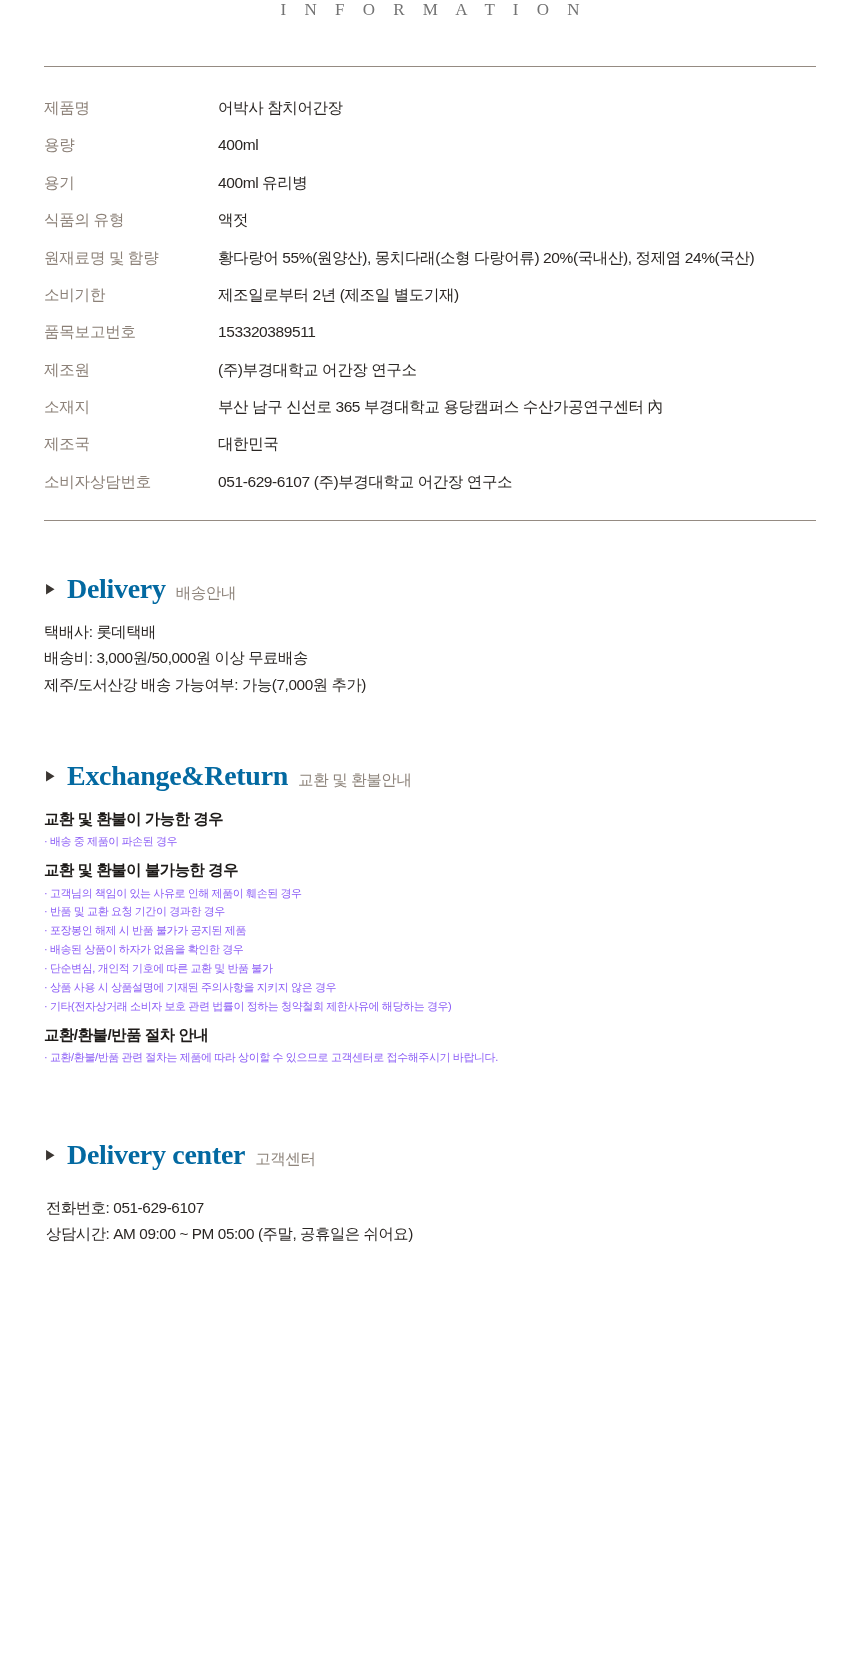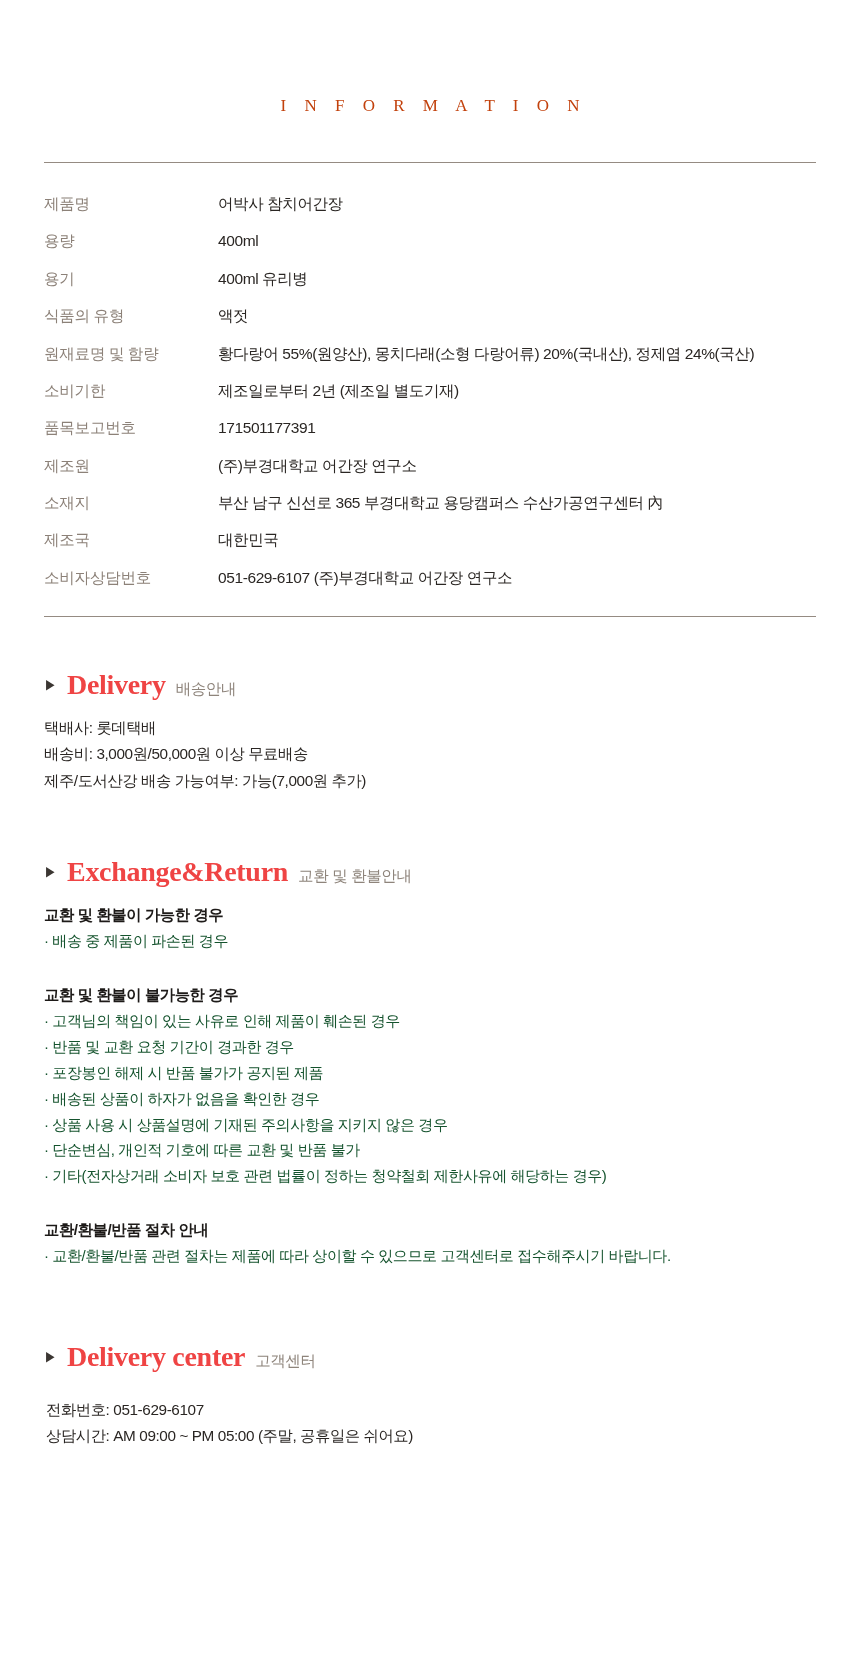--- a/index.html
+++ b/index.html
@@ -21,22 +21,21 @@
     box-sizing: border-box;
     padding: 0 44px;
   }
 
   
   .info-title {
     text-align: center;
     font-family: "Liberation Serif", serif;
     font-size: 17px;
     letter-spacing: 7px;
-    color: #c2410c;
-    padding-top: 96px;
+    color: #737373;
     padding-left: 7px;
   }
   .rule {
     height: 1px;
     background: #958b82;
     margin-top: 46px;
   }
   .rule.bottom {
     margin-top: 20px;
     background: #958b82;
@@ -79,49 +78,49 @@
     color: #3b3632;
     font-size: 13px;
     line-height: 1;
     position: relative;
     top: -4px;
   }
   .en {
     font-family: "Liberation Serif", serif;
     font-weight: bold;
     font-size: 28px;
-    color: #ef4444;
+    color: #0369a1;
     letter-spacing: -0.3px;
   }
   .kr {
     font-size: 15.5px;
     color: #8e847b;
     letter-spacing: -0.4px;
     text-align: center;
   }
   .body-line {
     font-size: 15.3px;
     line-height: 1.72;
     color: #2a2623;
     letter-spacing: -0.4px;
   }
   .sub-head {
     font-size: 15.3px;
     font-weight: bold;
     color: #1d1a18;
     line-height: 1.72;
     letter-spacing: -0.4px;
-    margin-top: 28px;
+    margin-top: 6px;
   }
   .sub-head.first { margin-top: 8px; }
   .list { margin: 0; padding: 0; list-style: none; }
   .list li {
-    font-size: 15px;
+    font-size: 11px;
     line-height: 1.72;
-    color: #14532d;
+    color: #8b5cf6;
     letter-spacing: -0.4px;
   }
 
   .delivery-block { margin-top: 10px; }
   .section.delivery { margin-top: 52px; }
   .section.exchange { margin-top: 62px; }
   .section.customer { margin-top: 72px; padding-bottom: 70px; }
   .customer-lines { margin-top: 24px; padding-left: 2px; }
 </style>
 </head>
@@ -154,21 +153,21 @@
       <tr>
         <td class="k">원재료명 및 함량</td>
         <td class="v">황다랑어 55%(원양산), 몽치다래(소형 다랑어류) 20%(국내산), 정제염 24%(국산)</td>
       </tr>
       <tr>
         <td class="k">소비기한</td>
         <td class="v">제조일로부터 2년 (제조일 별도기재)</td>
       </tr>
       <tr>
         <td class="k">품목보고번호</td>
-        <td class="v">171501177391</td>
+        <td class="v">153320389511</td>
       </tr>
       <tr>
         <td class="k">제조원</td>
         <td class="v">(주)부경대학교 어간장 연구소</td>
       </tr>
       <tr>
         <td class="k">소재지</td>
         <td class="v">부산 남구 신선로 365 부경대학교 용당캠퍼스 수산가공연구센터 內</td>
       </tr>
       <tr>
@@ -208,22 +207,22 @@
     <ul class="list">
       <li>· 배송 중 제품이 파손된 경우</li>
     </ul>
 
     <div class="sub-head">교환 및 환불이 불가능한 경우</div>
     <ul class="list">
       <li>· 고객님의 책임이 있는 사유로 인해 제품이 훼손된 경우</li>
       <li>· 반품 및 교환 요청 기간이 경과한 경우</li>
       <li>· 포장봉인 해제 시 반품 불가가 공지된 제품</li>
       <li>· 배송된 상품이 하자가 없음을 확인한 경우</li>
+      <li>· 단순변심, 개인적 기호에 따른 교환 및 반품 불가</li>
       <li>· 상품 사용 시 상품설명에 기재된 주의사항을 지키지 않은 경우</li>
-      <li>· 단순변심, 개인적 기호에 따른 교환 및 반품 불가</li>
       <li>· 기타(전자상거래 소비자 보호 관련 법률이 정하는 청약철회 제한사유에 해당하는 경우)</li>
     </ul>
 
     <div class="sub-head">교환/환불/반품 절차 안내</div>
     <ul class="list">
       <li>· 교환/환불/반품 관련 절차는 제품에 따라 상이할 수 있으므로 고객센터로 접수해주시기 바랍니다.</li>
     </ul>
   </div>
 
   <div class="section customer">

